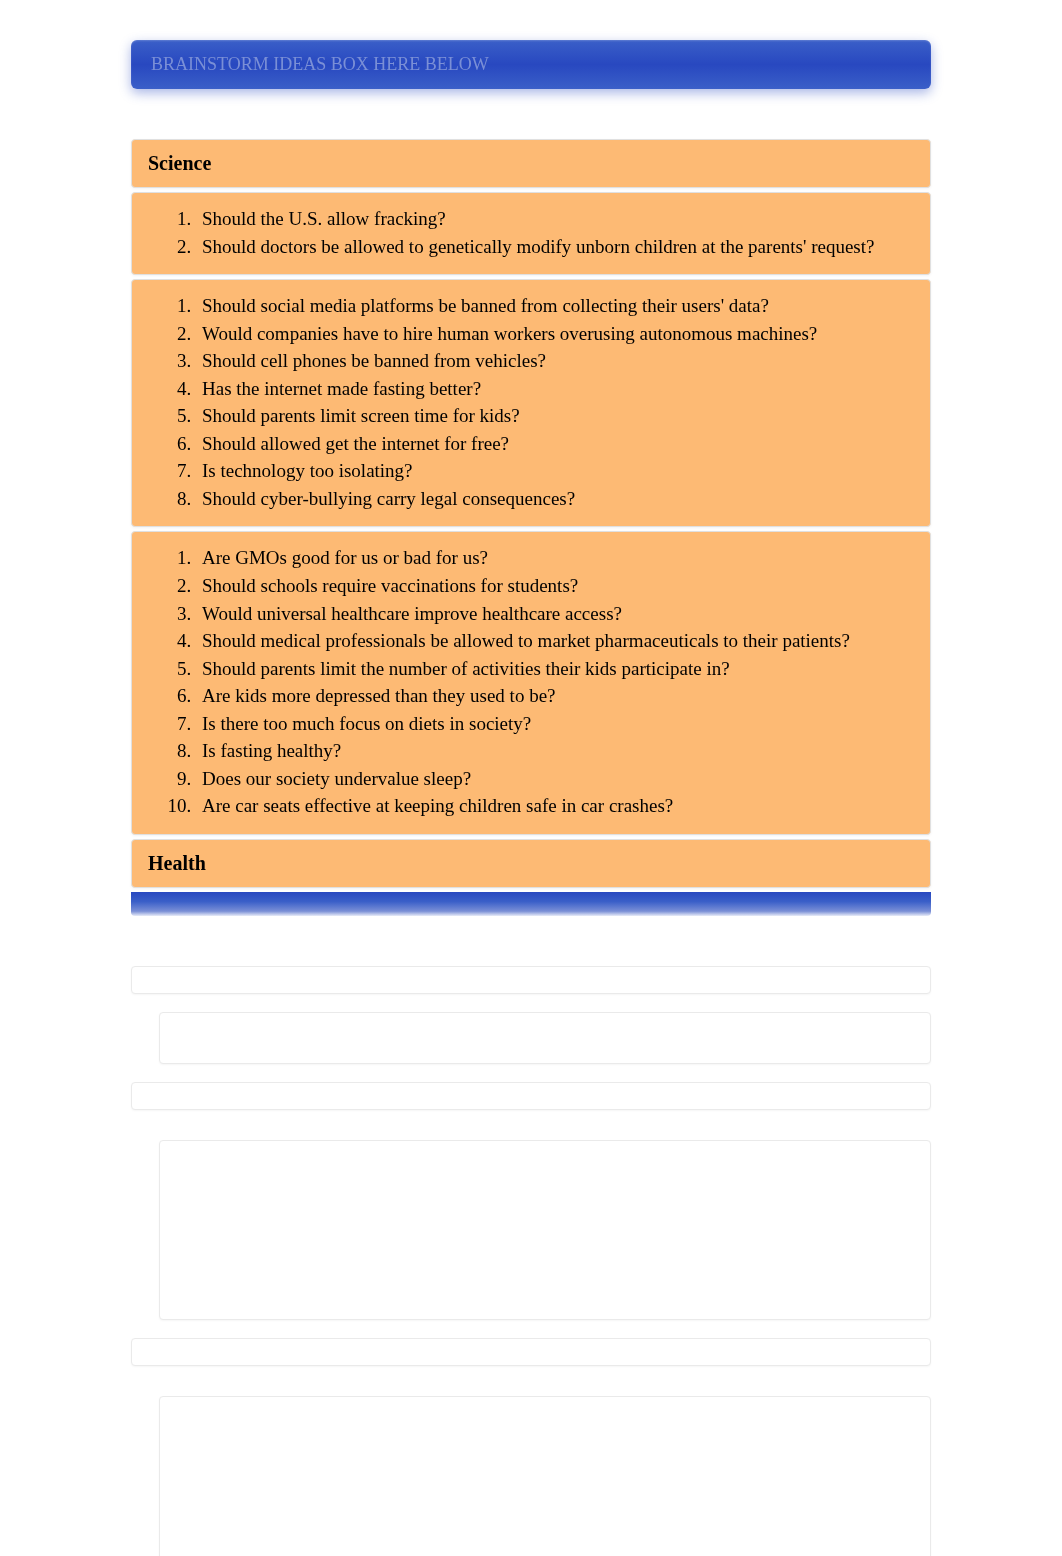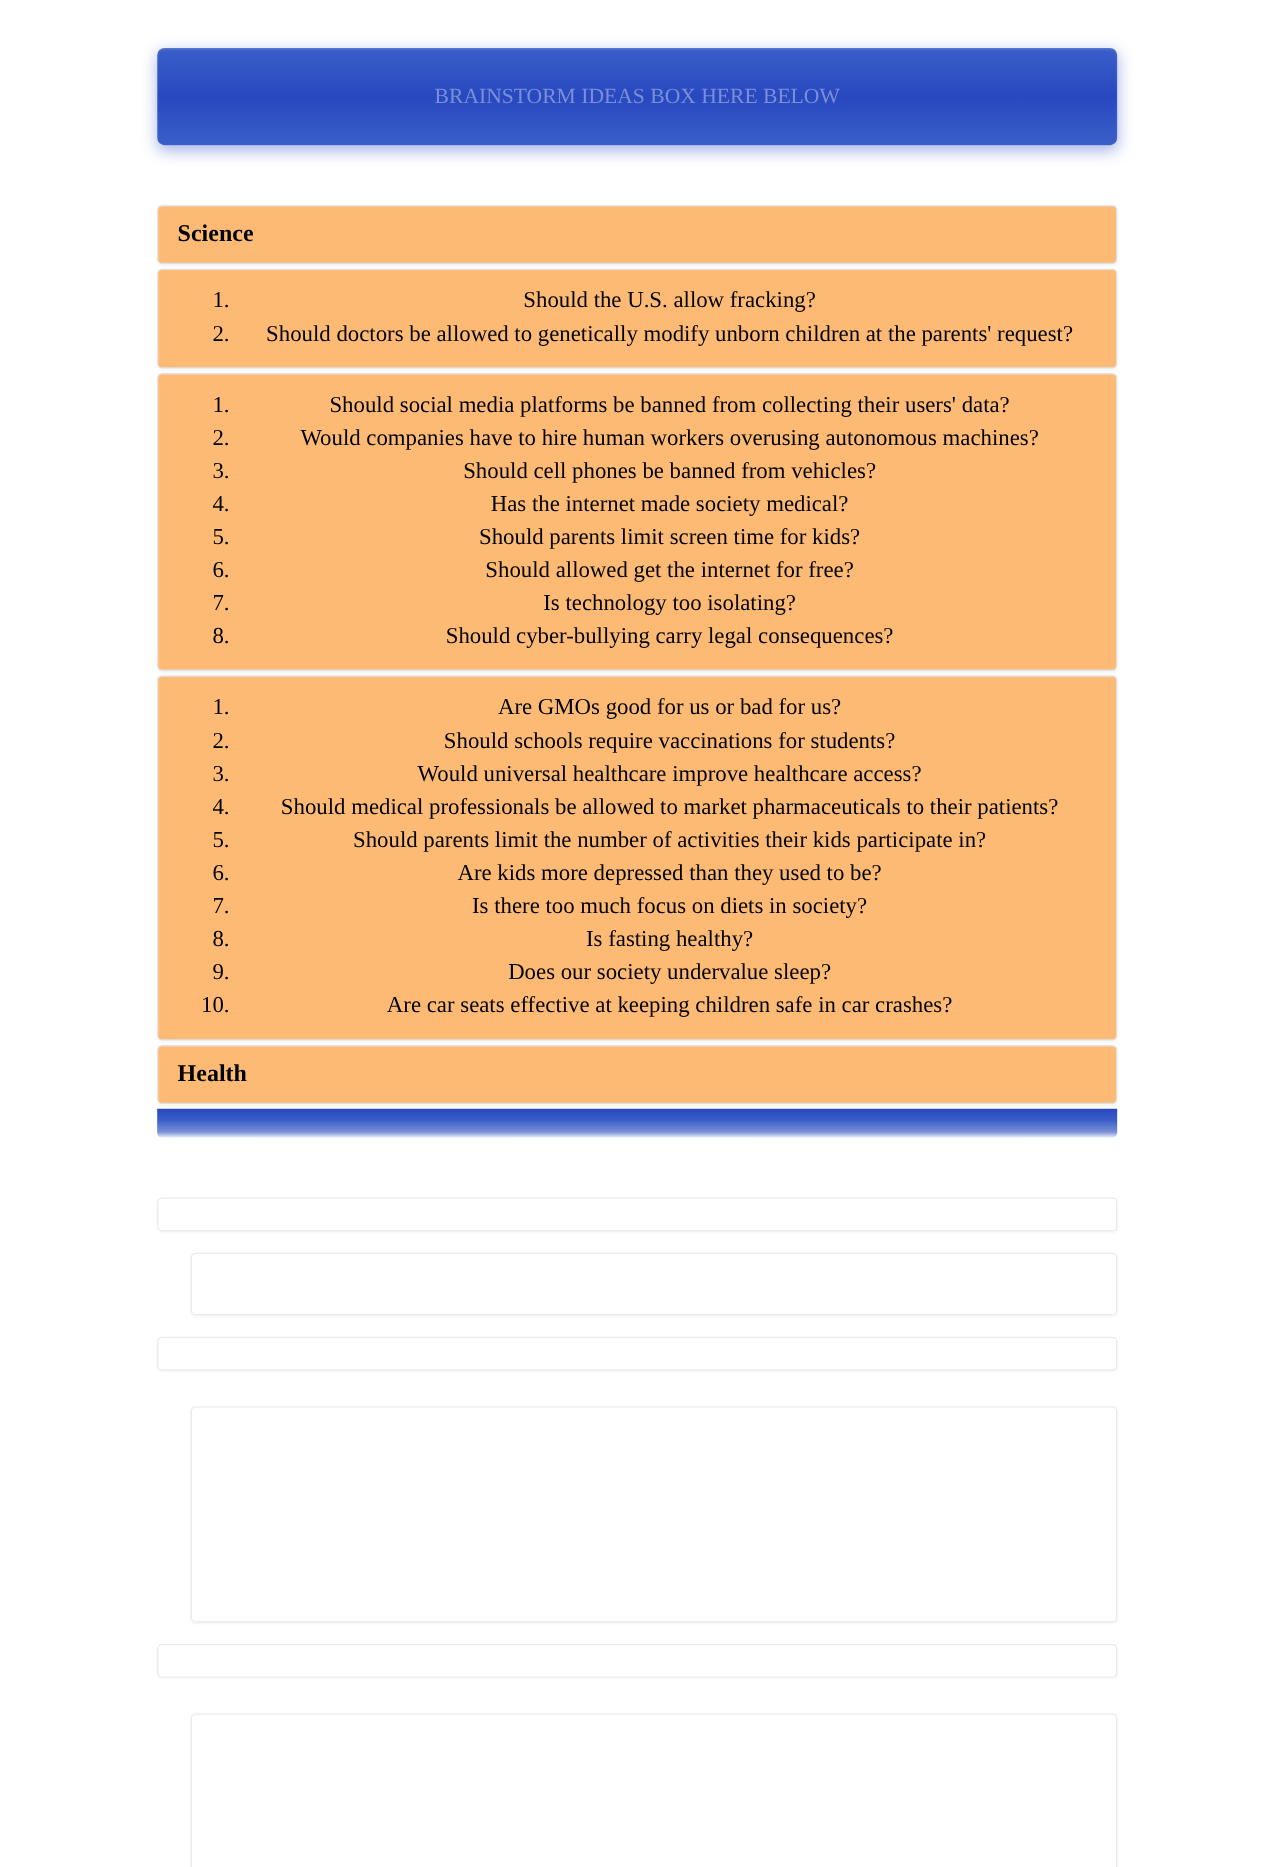--- a/index.html
+++ b/index.html
@@ -13,43 +13,41 @@
       width: 1062px;
       padding: 40px 0;
     }
     .container {
       width: 800px;
       margin: 0 auto;
     }
     .banner {
       background: linear-gradient(180deg, #3a5fc8 0%, #2848c0 50%, #3a5fc8 100%);
       border-radius: 6px;
-      padding: 30px 20px;
-      text-align: center;
+      padding: 14px 20px;
       color: #7a8fd6;
       font-size: 18px;
       box-shadow: 0 4px 12px rgba(40,72,192,0.4), inset 0 1px 2px rgba(255,255,255,0.2);
       margin-bottom: 50px;
     }
     .content-box {
       background: #fdba74;
       border: 1px solid #e0e0e0;
       border-radius: 4px;
       box-shadow: 0 1px 3px rgba(0,0,0,0.05);
       margin-bottom: 4px;
     }
     .section-header {
       font-weight: bold;
       font-size: 20px;
       padding: 12px 16px;
       color: #000;
     }
     .list-container {
       padding: 12px 16px 14px 16px;
-      text-align: center;
     }
     ol {
       list-style-position: outside;
       padding-left: 48px;
     }
     ol li {
       font-size: 19px;
       line-height: 1.45;
       color: #000;
       padding-left: 6px;
@@ -108,21 +106,21 @@
             <li>Should doctors be allowed to genetically modify unborn children at the parents' request?</li>
           </ol>
         </div>
       </div>
       <div class="content-box">
         <div class="list-container">
           <ol>
             <li>Should social media platforms be banned from collecting their users' data?</li>
             <li>Would companies have to hire human workers overusing autonomous machines?</li>
             <li>Should cell phones be banned from vehicles?</li>
-            <li>Has the internet made society medical?</li>
+            <li>Has the internet made fasting better?</li>
             <li>Should parents limit screen time for kids?</li>
             <li>Should allowed get the internet for free?</li>
             <li>Is technology too isolating?</li>
             <li>Should cyber-bullying carry legal consequences?</li>
           </ol>
         </div>
       </div>
       <div class="content-box">
         <div class="list-container">
           <ol>

